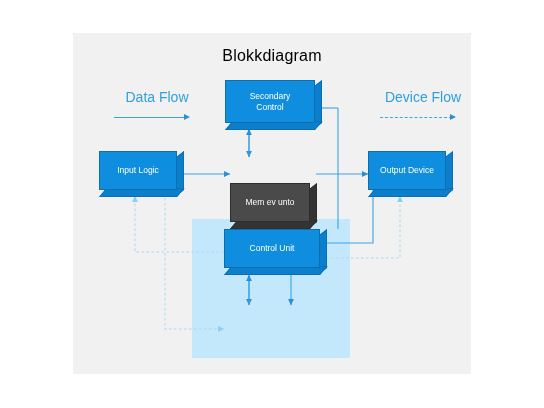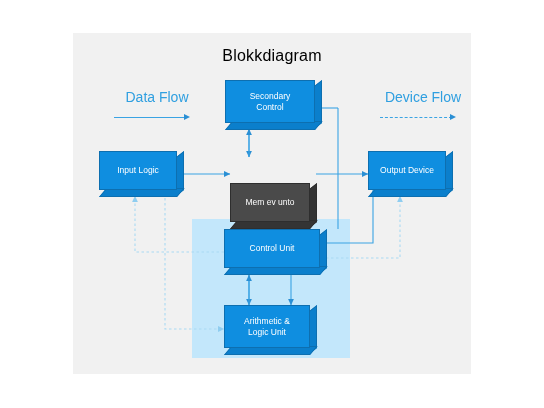--- a/index.html
+++ b/index.html
@@ -260,25 +260,15 @@
     </div>
 
     <div class="box" style="left:151px; top:196px; width:103px; height:46px;">
       <div class="side"></div>
       <div class="bottom"></div>
       <div class="face">
         <span>Control Unit</span>
       </div>
     </div>
 
-    <div class="box" style="left:151px; top:272px; width:93px; height:50px;">
-      <div class="side"></div>
-      <div class="bottom"></div>
-      <div class="face">
-        <div>
-          <div>Arithmetic &amp;</div>
-          <div>Logic Unit</div>
-        </div>
-      </div>
-    </div>
 
   </div>
 </div>
 
 </body></html>

